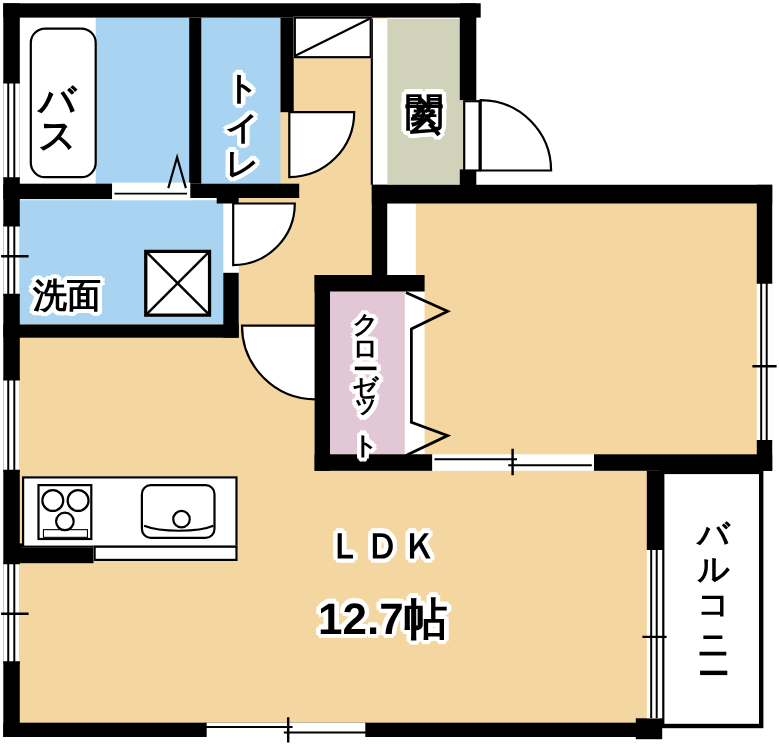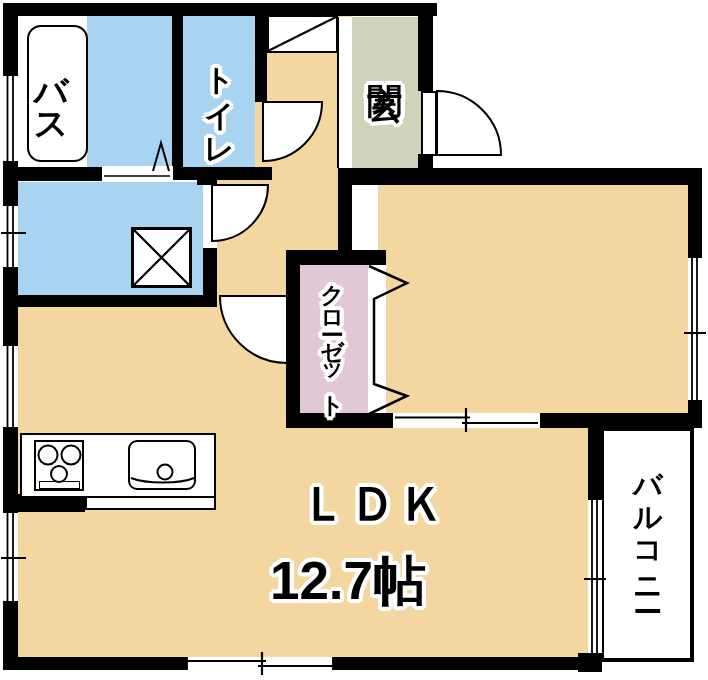--- a/index.html
+++ b/index.html
@@ -121,18 +121,19 @@
       <circle cx="59" cy="474" r="8"></circle>
     </g>
 
     <path d="M131,478 C146,484 180,484 194,478" stroke="#000" stroke-width="2" fill="none"></path>
     <circle cx="165" cy="472" r="7.5" fill="#fff" stroke="#000" stroke-width="2"></circle>
   </svg>
 
   <div class="label v" style="left:33px;top:52px;font-size:34px;">バス</div>
   <div class="label v" style="left:203px;top:45px;font-size:30px;letter-spacing:2px;">トイレ</div>
   <div class="label v" style="left:366px;top:57px;font-size:35px;">玄関</div>
+  <div class="label" style="left:30px;top:252px;font-size:31px;">洗面</div>
   <div class="label v" style="left:320px;top:268px;font-size:23px;letter-spacing:1px;">クローゼット</div>
-  <div class="label hc" style="left:349px;top:479px;font-size:47px;letter-spacing:2px;margin-left:25px;">ＬＤＫ</div>
-  <div class="label hc" style="left:348px;top:542px;font-size:53px;margin-top:10px;">12.7帖</div>
+  <div class="label hc" style="left:349px;top:479px;font-size:32px;letter-spacing:2px;">ＬＤＫ</div>
+  <div class="label hc" style="left:348px;top:542px;font-size:40px;">12.7帖</div>
   <div class="label v" style="left:632px;top:452px;font-size:29px;letter-spacing:3px;">バルコニー</div>
 
 </div>
 
 </body></html>

